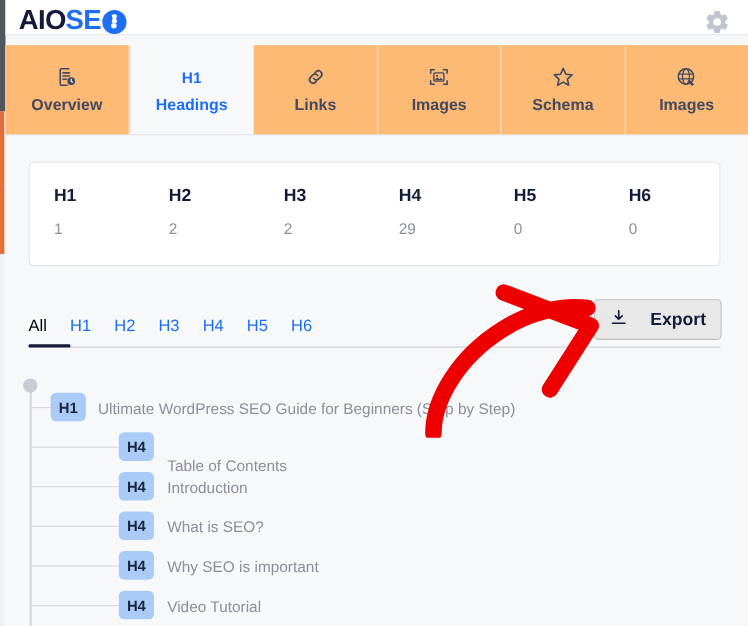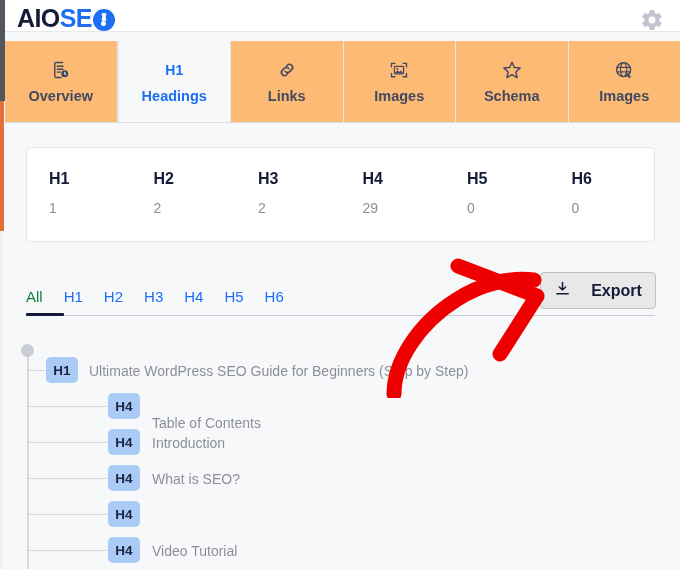--- a/index.html
+++ b/index.html
@@ -165,21 +165,21 @@
     height: 40px;
   }
   .filter {
     font-size: 15px;
     color: #1d6ef5;
     font-weight: 400;
     cursor: pointer;
     padding-bottom: 10px;
   }
   .filter.active {
-    color: #15803d;
+    color: #000000;
     font-weight: 400;
   }
   .filter-underline-track {
     position: absolute; left: 0; top: 40px;
     width: 629px; height: 1px;
     background: #ccced6;
   }
   .filter-underline-active {
     position: absolute; left: 0; top: 38px;
     width: 38px; height: 3px;
@@ -422,20 +422,21 @@
 
     <div class="tree-row" style="top:120px; width:629px;">
       <div class="tree-branch" style="width:80px;"></div>
       <div class="hbadge" style="left:82px; top:5px;">H4</div>
       <div class="htext" style="left:126px;">What is SEO?</div>
     </div>
 
     <div class="tree-row" style="top:156px; width:629px;">
       <div class="tree-branch" style="width:80px;"></div>
       <div class="hbadge" style="left:82px; top:5px;">H4</div>
+      <div class="htext" style="left:126px;">Why SEO is important</div>
     </div>
 
     <div class="tree-row" style="top:192px; width:629px;">
       <div class="tree-branch" style="width:80px;"></div>
       <div class="hbadge" style="left:82px; top:5px;">H4</div>
       <div class="htext" style="left:126px;">Video Tutorial</div>
     </div>
   </div>
 
   <div class="arrow-anno">

